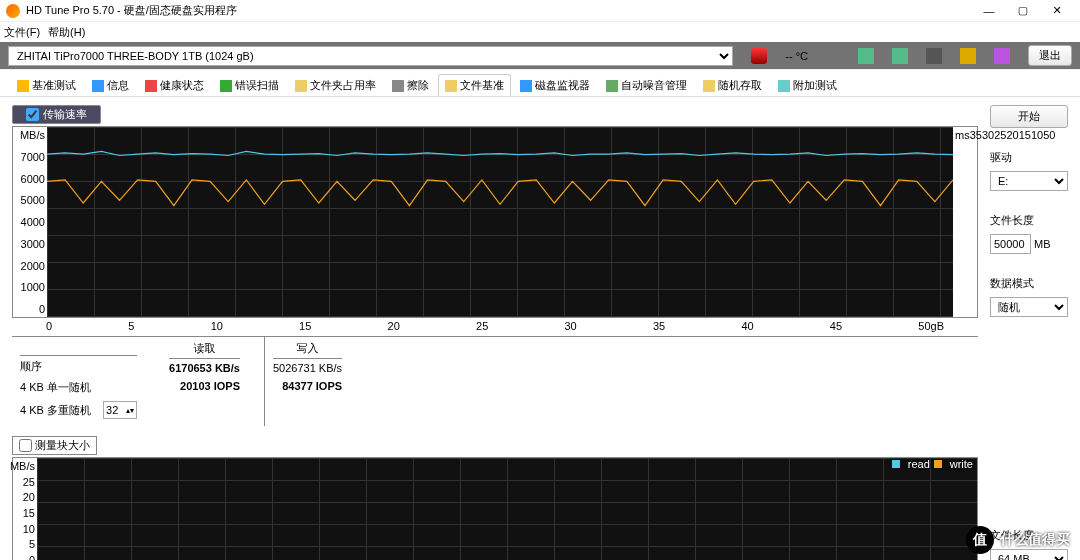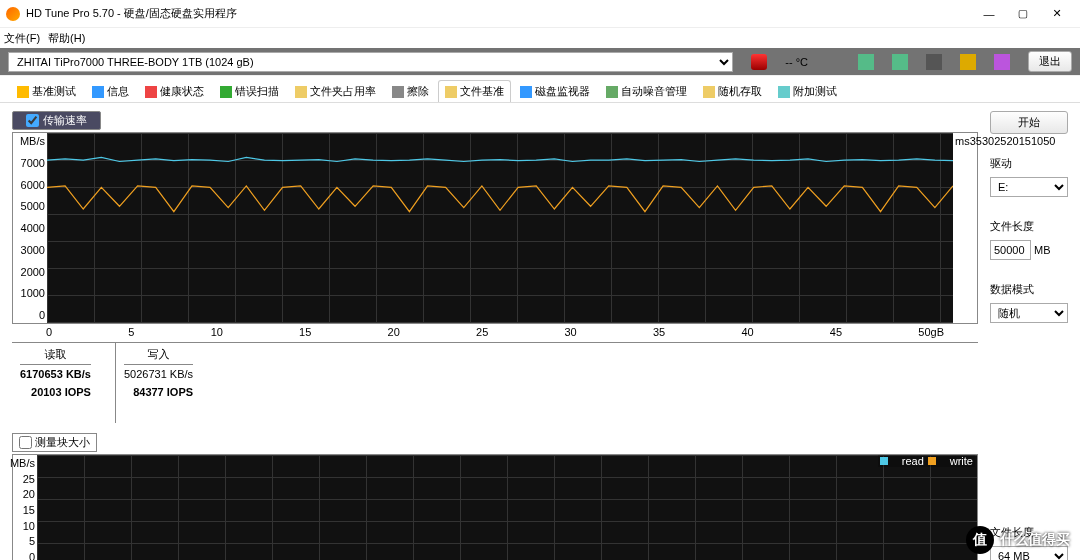--- a/index.html
+++ b/index.html
@@ -1,17 +1,17 @@
 <!DOCTYPE html>
 <html><head>
 <meta charset="utf-8">
 <style>
 *{box-sizing:border-box;margin:0;padding:0;font-family:"Microsoft YaHei",Tahoma,sans-serif;font-size:11px}
 body{background:#fff;overflow:hidden}
-.titlebar{height:28px;display:flex;align-items:center;padding:0 6px;background:#fff;border-bottom:1px solid #eee}
+.titlebar{height:22px;display:flex;align-items:center;padding:0 6px;background:#fff;border-bottom:1px solid #eee}
 .titlebar .ticon{width:14px;height:14px;background:linear-gradient(135deg,#f60,#fa0);border-radius:7px;margin-right:6px}
 .titlebar .title{flex:1;color:#000}
 .titlebar .wbtn{width:34px;height:20px;display:flex;align-items:center;justify-content:center;color:#000}
 .menubar{height:20px;display:flex;align-items:center;padding:0 4px;gap:8px;background:#fff}
 .menubar span{color:#000}
 .toolbar{height:28px;display:flex;align-items:center;padding:4px 8px;gap:18px;border-bottom:1px solid #f0f0f0;background:#737373}
 .drive-select{flex:1;height:20px;border:1px solid #aaa;padding:0 4px;background:#fff}
 .tb-icon{width:16px;height:16px;display:inline-block}
 .tb-exit{border:1px solid #aaa;border-radius:3px;padding:2px 10px;background:linear-gradient(#fefefe,#e8e8e8)}
 .tabbar{display:flex;gap:2px;padding:4px 10px 0 10px;background:#fff;border-bottom:1px solid #ddd}
@@ -33,21 +33,21 @@
 .results{display:flex;margin-top:4px;border-top:1px solid #888}
 .results .col{padding:4px 24px 4px 8px;border-right:1px solid #888}
 .results .col:last-child{border-right:none}
 .results .hdr{text-align:center;border-bottom:1px solid #888;padding-bottom:2px;}
 .results .row{padding:3px 0;white-space:nowrap}
 .spin{width:34px;height:18px;border:1px solid #aaa;display:inline-flex;align-items:center;padding:0 2px}
 .sect2{margin-top:10px}
 .chart2{flex:1;height:110px;background:#111;position:relative}
 .chart2 .grid{background-size:100% 22px,47px 100%}
 .mini-legend{position:absolute;top:0;right:2px;display:flex;gap:4px;font-size:10px;color:#fff;background:#0003;padding:0 2px}
-.mini-legend span{display:flex;align-items:center;gap:14px}
+.mini-legend span{display:flex;align-items:center;gap:8px}
 .sq{width:8px;height:8px}
 .btn{border:1px solid #aaa;border-radius:3px;padding:3px 0;text-align:center;background:linear-gradient(#fefefe,#e8e8e8)}
 .lbl{color:#000;margin-top:16px}
 select.ctrl,input.ctrl{width:100%;height:20px;border:1px solid #aaa;background:#fff;padding:0 3px}
 .inline{display:flex;align-items:center;gap:3px}
 .watermark{position:fixed;right:10px;bottom:6px;display:flex;align-items:center;gap:6px;color:#fff;text-shadow:0 0 3px #000}
 .wm-circle{width:28px;height:28px;border-radius:14px;background:#000;color:#fff;display:flex;align-items:center;justify-content:center;font-size:14px;font-weight:bold}
 </style>
 </head>
 <body>
@@ -172,20 +172,32 @@
         <span>20</span>
         <span>25</span>
         <span>30</span>
         <span>35</span>
         <span>40</span>
         <span>45</span>
         <span>50gB</span>
     </div>
 
     <div class="results">
+      <div class="col" style="border-right:none">
+        <div class="hdr">&nbsp;</div>
+        <div class="row">顺序</div>
+        <div class="row">4 KB 单一随机</div>
+        <div class="row inline">
+          <span>4 KB 多重随机</span>&nbsp;&nbsp;
+          <span class="spin">
+              <span>32</span>
+              <span style="margin-left:auto;font-size:8px">▴▾</span>
+            </span>
+        </div>
+      </div>
       <div class="col">
         <div class="hdr">读取</div>
         <div class="row" style="text-align:right;font-weight:bold">6170653 KB/s</div>
         <div class="row" style="text-align:right;font-weight:bold">20103 IOPS</div>
         <div class="row">&nbsp;</div>
       </div>
       <div class="col">
         <div class="hdr">写入</div>
         <div class="row" style="text-align:right;font-weight:normal">5026731 KB/s</div>
         <div class="row" style="text-align:right;font-weight:bold">84377 IOPS</div>

